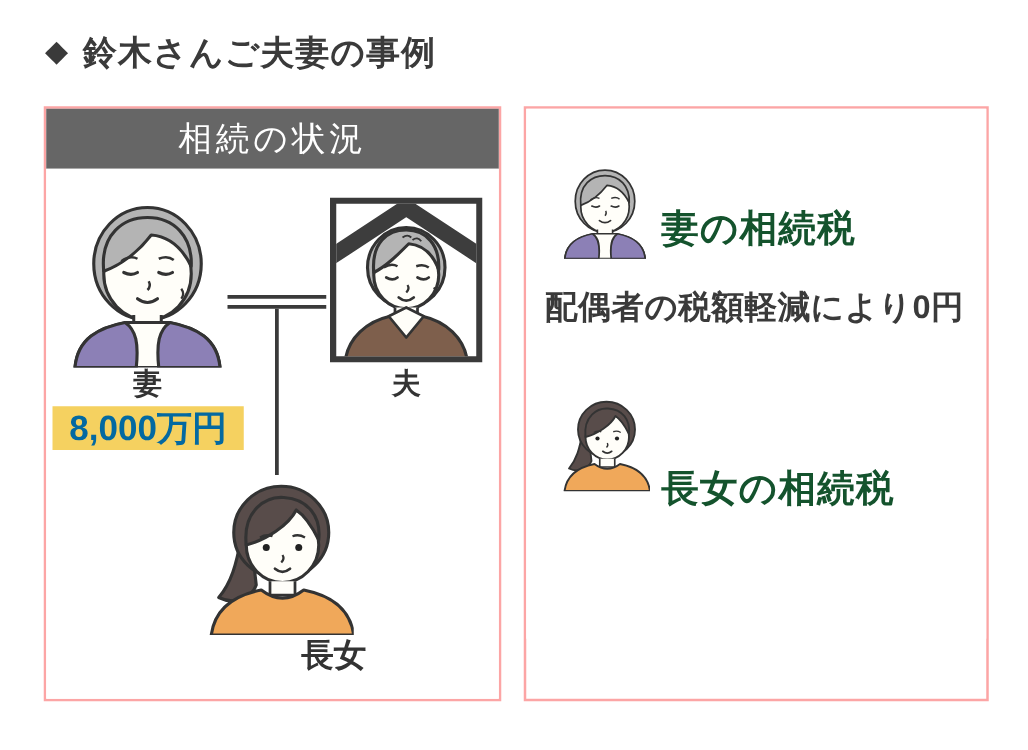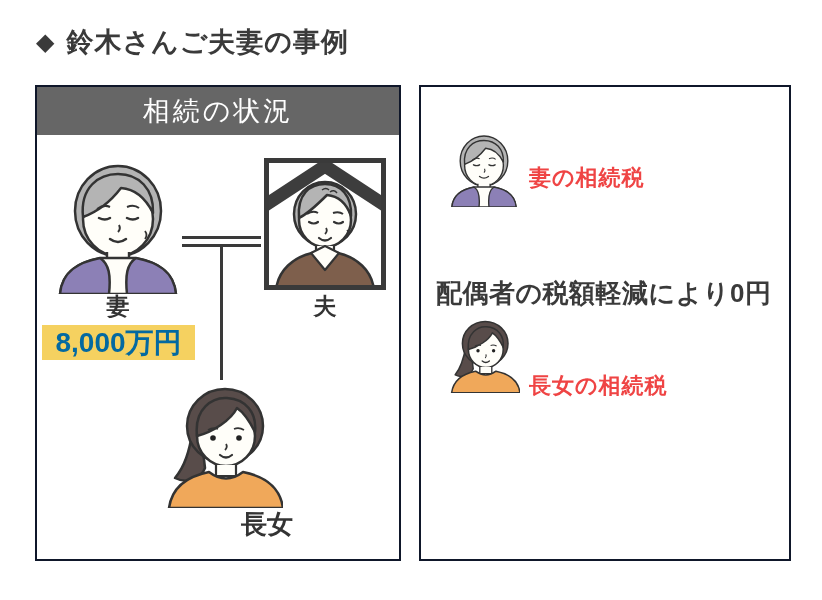--- a/index.html
+++ b/index.html
@@ -5,21 +5,21 @@
   * { margin:0; padding:0; box-sizing:border-box; }
   body { background:#ffffff; font-family:"Liberation Sans","DejaVu Sans",sans-serif; }
   .page { position:relative; width:822px; height:600px; background:#ffffff; overflow:hidden; color:#333; }
 
   
   .title-row { position:absolute; left:36px; top:24px; display:flex; align-items:center; gap:11px;
                font-size:27px; font-weight:700; color:#3a3a3a; letter-spacing:1px; }
   .title-row .diamond { font-size:24px; line-height:1; }
 
   
-  .panel { position:absolute; top:85px; height:476px; border:2px solid #0f172a; background:#fff; }
+  .panel { position:absolute; top:85px; height:476px; border:2px solid #fca5a5; background:#fff; }
   .panel-left  { left:35px;  width:366px; }
   .panel-right { left:419px; width:372px; }
   .panel-header { height:48px; background:#666666; color:#ffffff; display:flex; align-items:center;
                   justify-content:center; font-size:27px; font-weight:500; letter-spacing:3px; }
   .panel-body { position:relative; width:100%; height:424px; background:#fff; }
 
   
   .wife-figure      { position:absolute; left:16px;  top:22px; }
   .memorial-frame   { position:absolute; left:227px; top:23px; }
   .person-label { position:absolute; font-size:23px; font-weight:700; color:#333; text-align:center; }
@@ -35,24 +35,24 @@
 
   .daughter-figure { position:absolute; left:126px; top:247px; }
   .bottom-row { position:absolute; left:90px; top:372px; width:280px; display:flex; align-items:center;
                 justify-content:center; gap:14px; }
   .bottom-row .person-label-inline { font-size:26px; font-weight:700; }
   .bottom-row .amount-inline { font-size:28px; padding:3px 12px; }
 
   
   .tax-icon-wife     { position:absolute; left:27px; top:44px; }
   .tax-icon-daughter { position:absolute; left:27px; top:230px; }
-  .tax-heading { position:absolute; left:108px; font-size:22px; font-weight:700; color:#ef4444; letter-spacing:1px;font-family:Liberation Serif, serif; }
+  .tax-heading { position:absolute; left:108px; font-size:30px; font-weight:700; color:#14532d; letter-spacing:1px;font-family:Liberation Serif, serif; }
   .tax-heading.wife     { top:76px; }
   .tax-heading.daughter { top:259px;margin-top:25px; }
-  .tax-desc { position:absolute; left:15px; width:350px; font-size:26px; font-weight:700; color:#3a3a3a; letter-spacing:0.5px; white-space:nowrap;margin-top:48px; }
+  .tax-desc { position:absolute; left:15px; width:350px; font-size:26px; font-weight:700; color:#3a3a3a; letter-spacing:0.5px; white-space:nowrap; }
   .tax-desc.wife     { top:141px; }
   .tax-desc.daughter { top:336px; }
 </style>
 </head>
 <body>
 
 <div class="page">
 
   <div class="title-row">
     <span class="diamond">◆</span>

